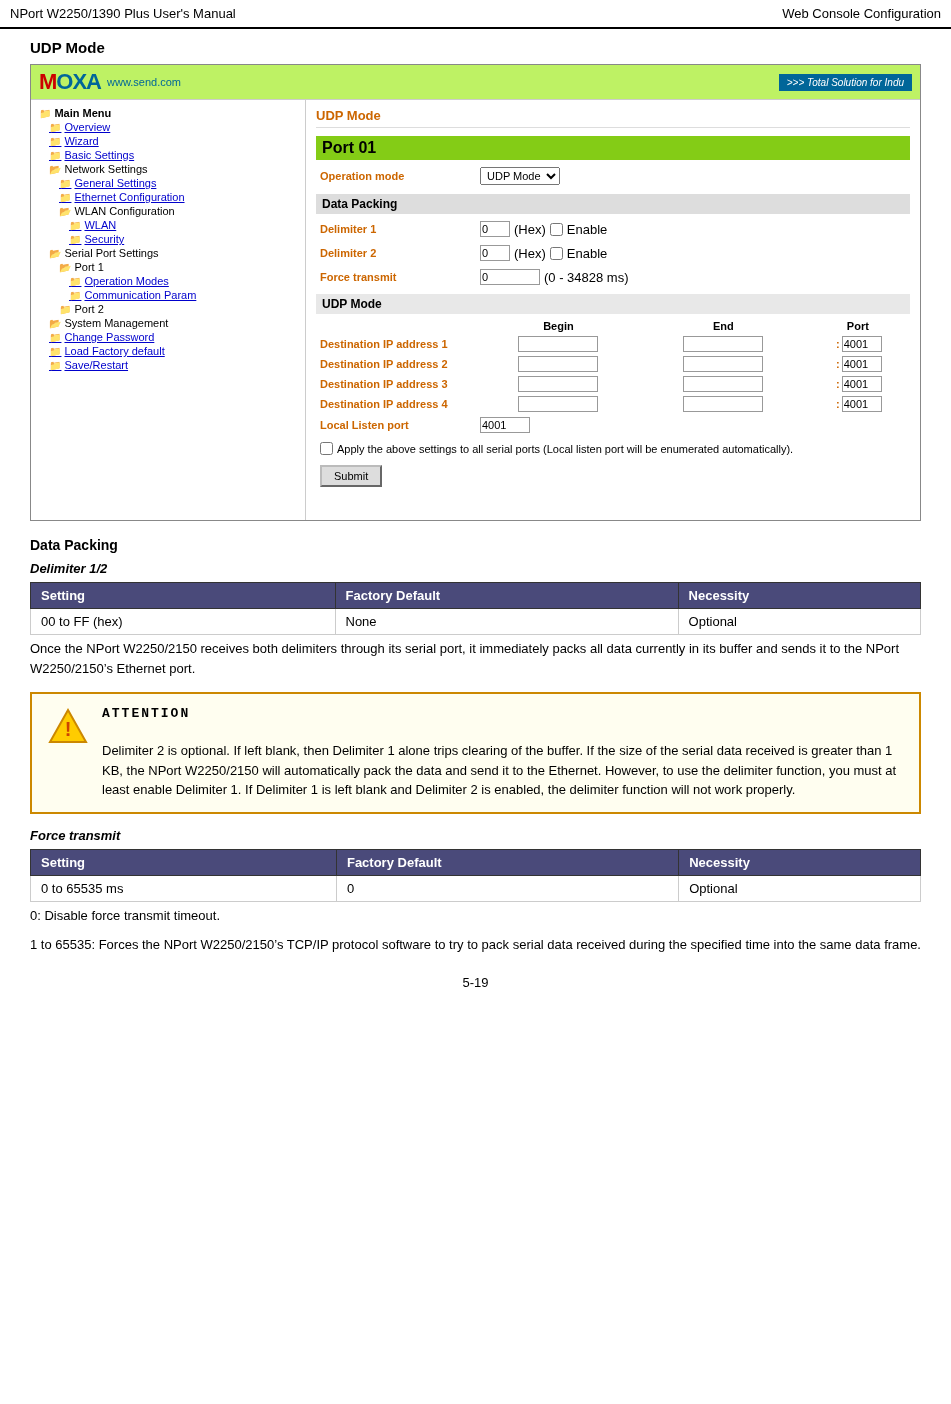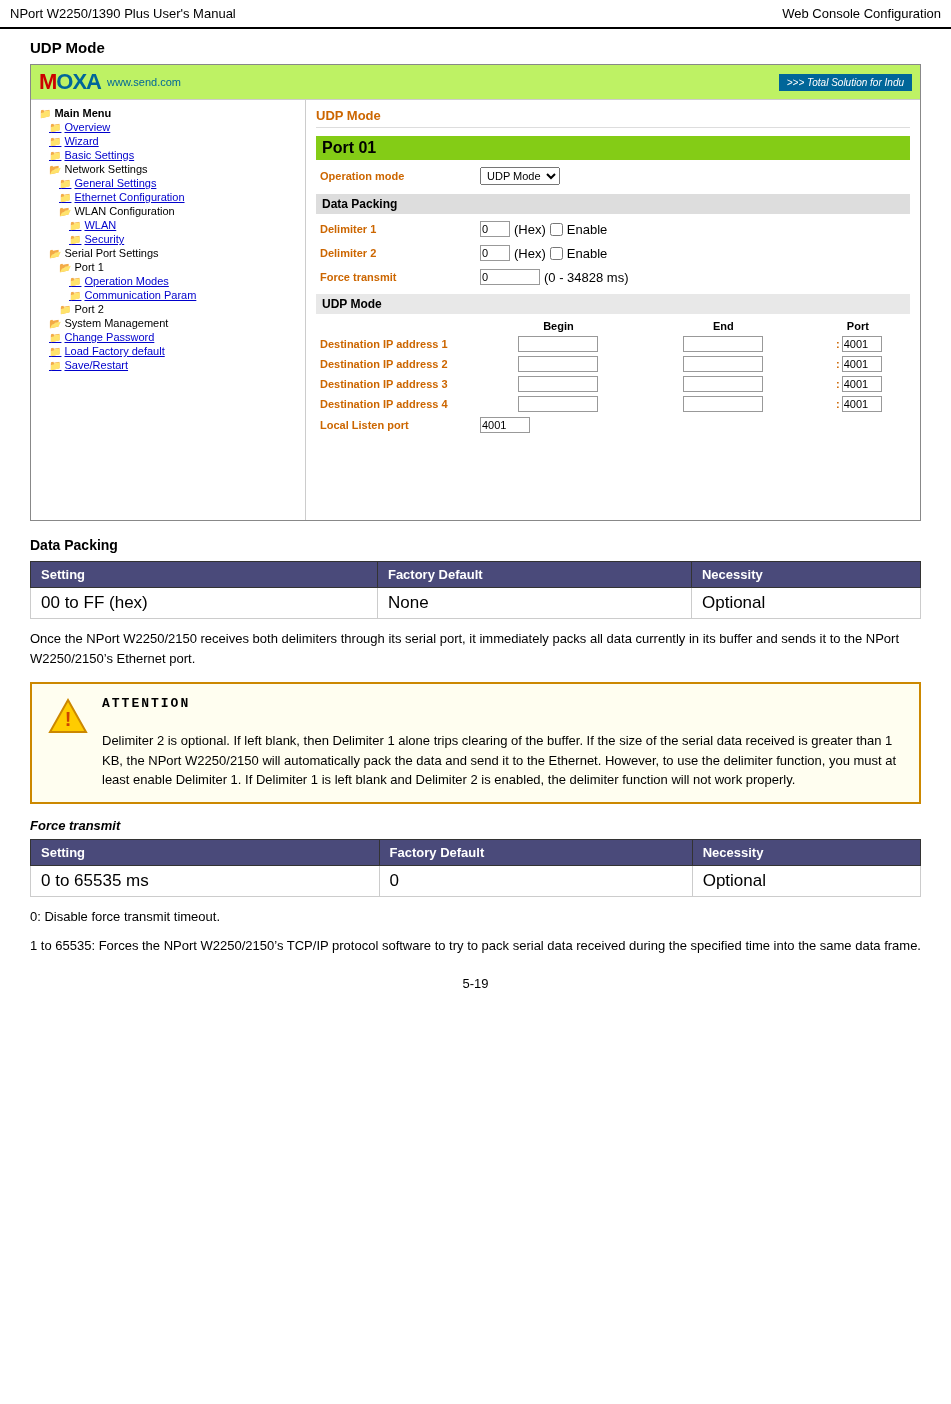--- a/index.html
+++ b/index.html
@@ -169,35 +169,35 @@
     }
 
     
     .sub-section { margin: 14px 0; }
     .sub-heading { font-size: 14px; font-weight: bold; margin-bottom: 8px; }
     .sub-sub-heading { font-size: 13px; font-style: italic; font-weight: bold; margin-bottom: 6px; }
 
     table.data-table {
       width: 100%;
       border-collapse: collapse;
-      margin-bottom: 10px;
+      margin-bottom: 4px;
       padding-left: 48px;
     }
     table.data-table th {
       background: #4a4a7a;
       color: #fff;
       padding: 5px 10px;
       text-align: left;
       font-size: 13px;
       border: 1px solid #333;
     }
     table.data-table td {
       padding: 5px 10px;
       border: 1px solid #ccc;
-      font-size: 17px;
+      font-size: 13px;
       background: #fff;
     }
 
     .body-text { font-size: 13px; line-height: 1.5; margin-bottom: 10px; }
 
     
     .attention-box {
       border: 2px solid #cc8800;
       background: #fffef0;
       margin: 14px 0;
@@ -408,27 +408,35 @@
               <td class="input-cell"><span class="colon">:</span><input type="text" class="small port-input" value="4001" style=""></td>
             </tr>
           </tbody>
         </table>
 
         <div class="listen-port-row">
           <div class="listen-port-label">Local Listen port</div>
           <input type="text" class="small" style="width: 50px;" value="4001">
         </div>
 
-
+        <div class="checkbox-row">
+          <input type="checkbox" style="">
+          <span>Apply the above settings to all serial ports (Local listen port will be enumerated automatically).</span>
+        </div>
+
+        <div class="submit-row">
+          <button class="submit-btn">Submit</button>
+        </div>
       </div>
     </div>
   </div>
 
   <div class="sub-section">
     <div class="sub-heading">Data Packing</div>
+    <div class="sub-sub-heading">Delimiter 1/2</div>
     <table class="data-table">
       <thead>
         <tr>
           <th>Setting</th>
           <th>Factory Default</th>
           <th>Necessity</th>
         </tr>
       </thead>
       <tbody>
         <tr>

